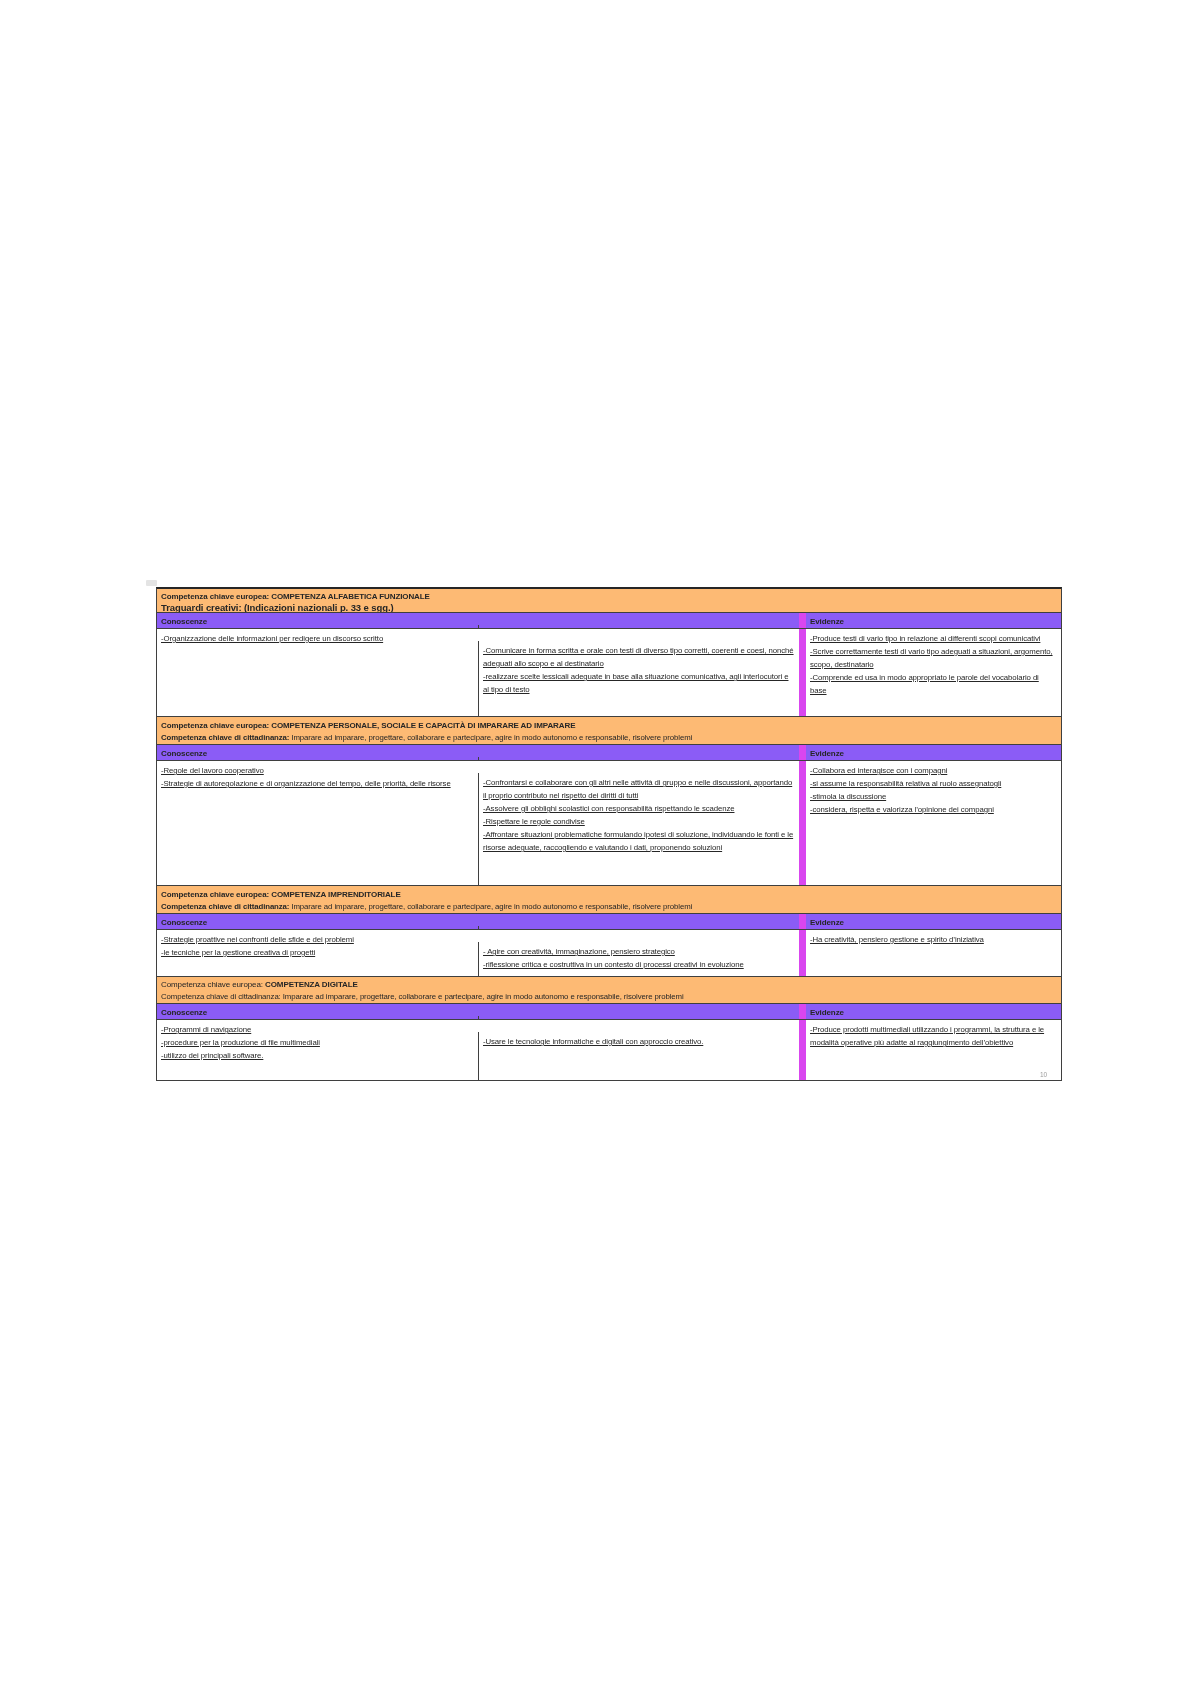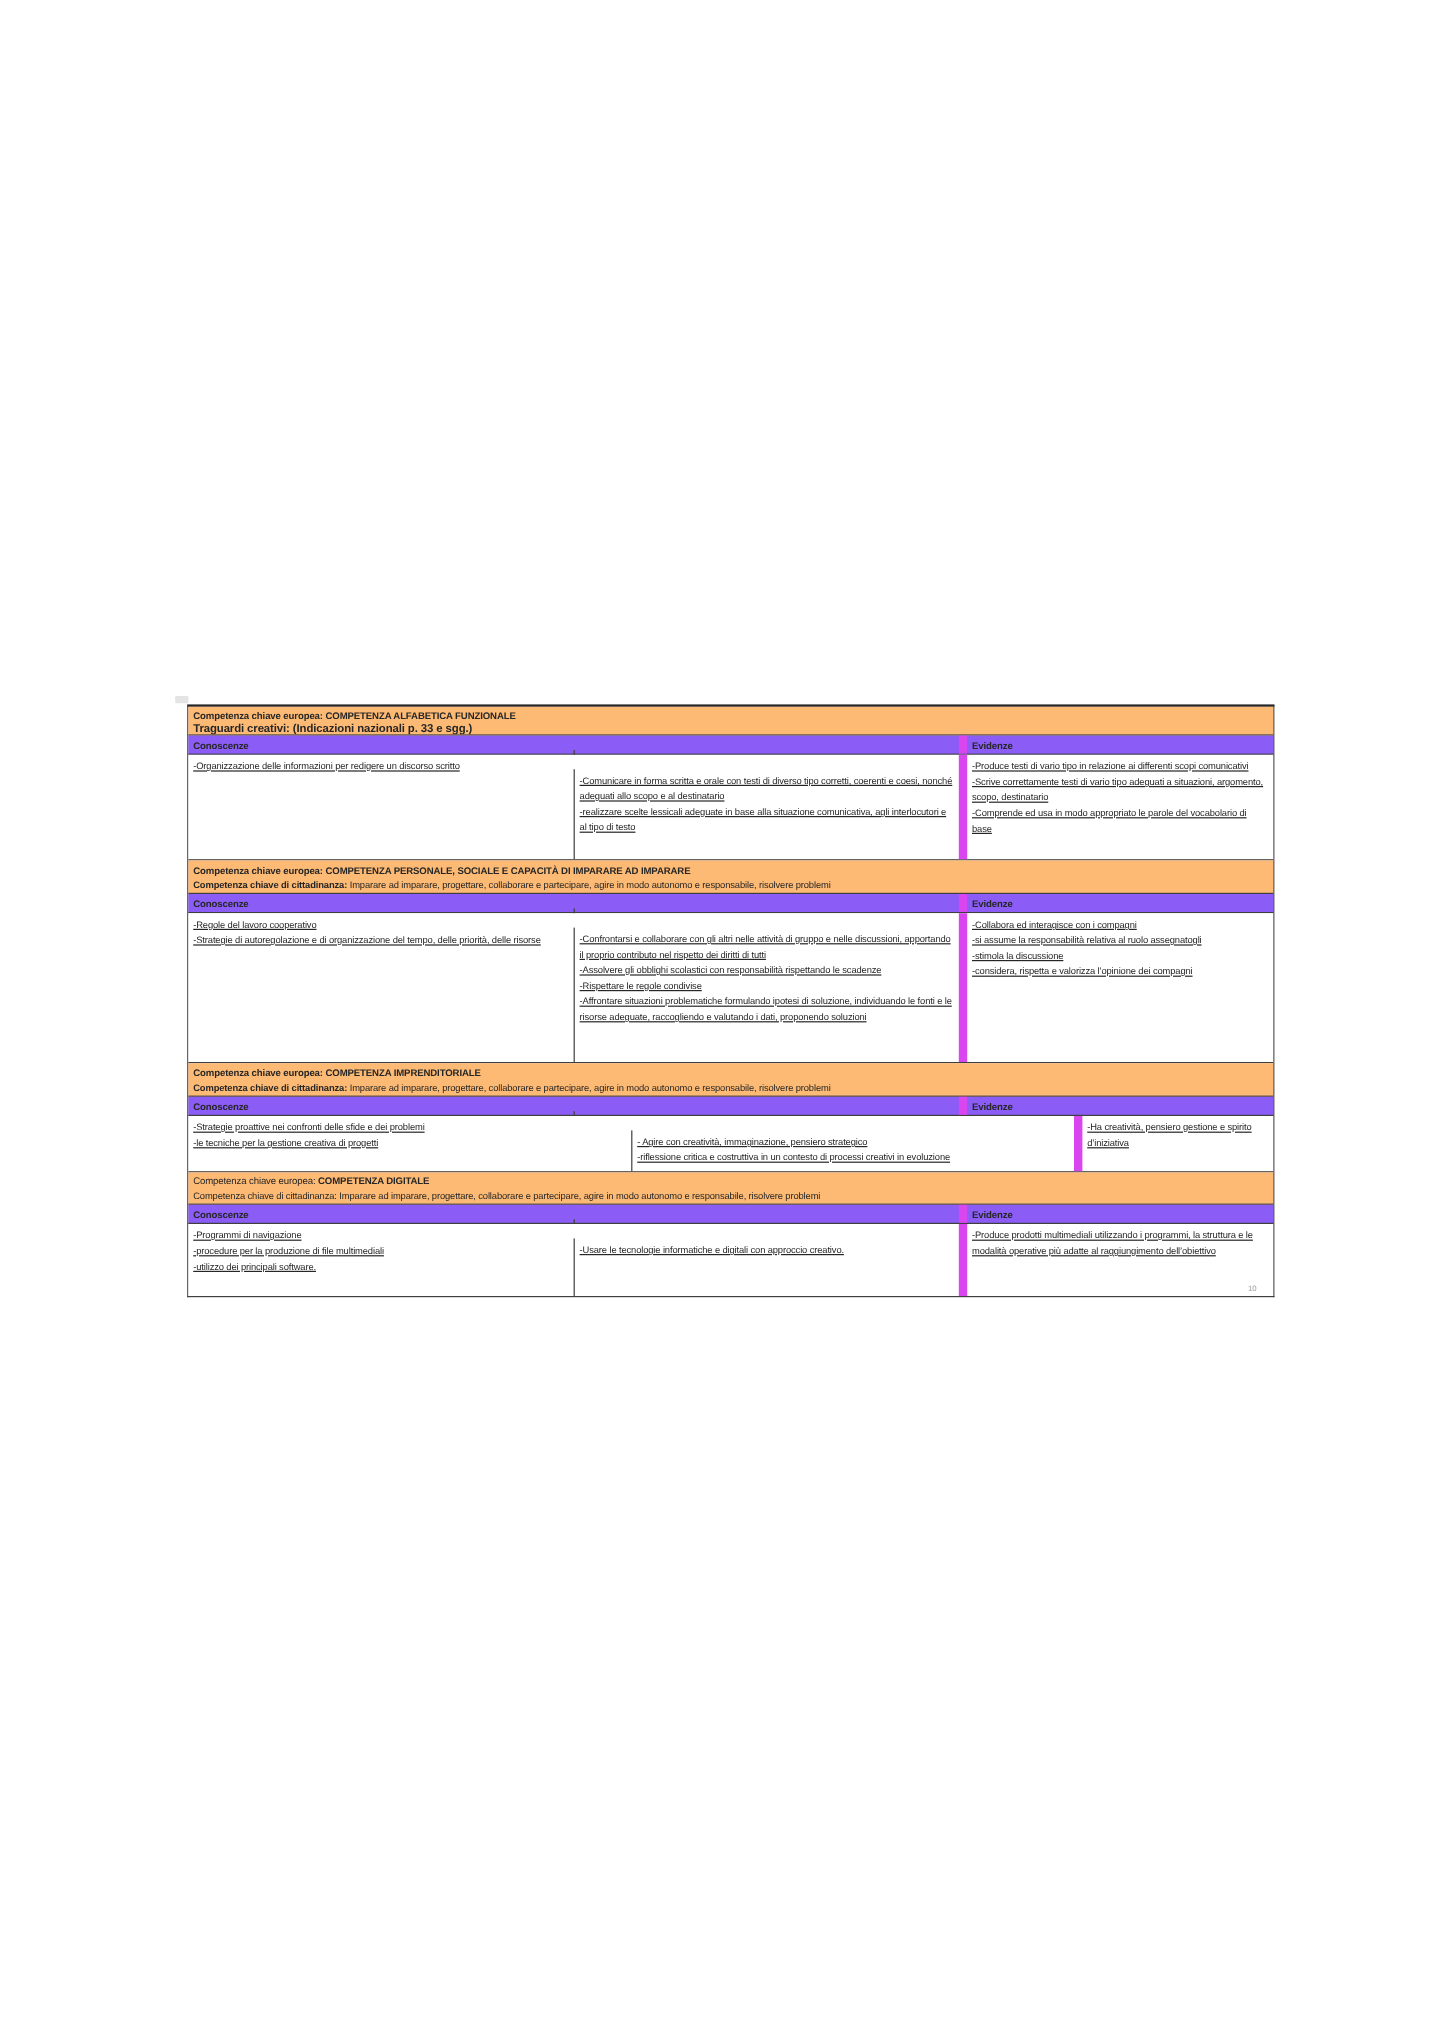--- a/index.html
+++ b/index.html
@@ -86,21 +86,21 @@
     white-space:pre-line;
     overflow:hidden;
   }
   .c1{width:321px;}
   .c2{width:321px;}
   .c3{flex:1;}
   .hcell.c2,.cell.c2{border-left:1px solid #3f3f3f;margin-top:12px;}
   .hcell.c3,.cell.c3{border-left:7px solid #d946ef;}
   .h-r1{height:88px;}
   .h-r2{height:125px;}
-  .h-r3{height:47px;gap:48px;}
+  .h-r3{height:47px;}
   .h-r4{height:60px;}
   .pagenum{
     position:absolute;
     left:1040px;
     top:1071px;
     font-size:6.5px;
     color:#9a9a9a;
     letter-spacing:0;
   }
 </style>

